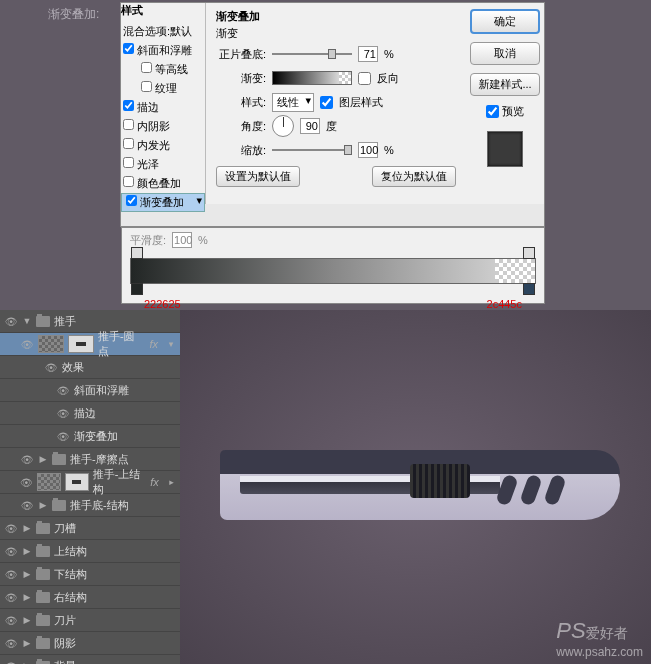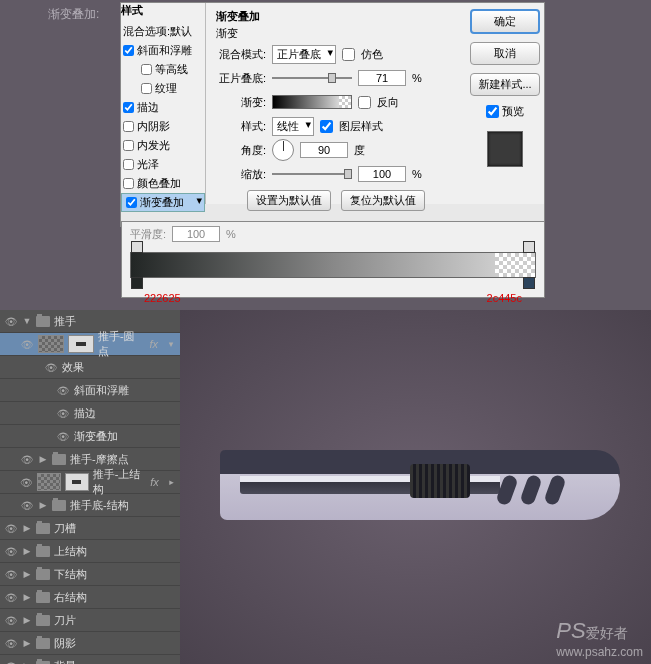--- a/index.html
+++ b/index.html
@@ -3,44 +3,44 @@
 <meta charset="utf-8">
 <style>
 *{margin:0;padding:0;box-sizing:border-box;font-family:"Microsoft YaHei",SimSun,sans-serif;font-size:11px}
 body{background:#615a65;width:651px;height:664px;overflow:hidden}
 .top-label{position:absolute;top:6px;left:48px;color:#b3aeb7;font-size:12px}
 .dialog{position:absolute;top:2px;left:120px;width:425px;height:225px;background:#e8e8e8;border:1px solid #888}
 .dialog-title{background:linear-gradient(#f8f8f8,#e0e0e0);height:22px;text-align:center;line-height:22px;font-size:12px;border-bottom:1px solid #aaa}
 .dialog-body{display:flex;height:calc(100% - 22px)}
 .styles-col{width:85px;border-right:1px solid #bbb;background:#f0f0f0}
 .styles-hdr{font-weight:bold;margin-bottom:4px}
-.style-row{display:flex;align-items:center;padding:2px 2px;gap:3px}
+.style-row{display:flex;align-items:flex-start;padding:2px 2px;gap:3px}
 .style-row.sel{background:#b0d0f0;border:1px solid #7aa}
 .style-row input{width:11px;height:11px}
 .settings-col{flex:1;padding:6px 10px;background:#f0f0f0}
 .grp-title{font-weight:bold;margin-bottom:2px}
 .sub-title{margin-bottom:4px}
 .row{display:flex;align-items:center;gap:6px;margin-bottom:6px;height:18px}
 .lbl{width:50px;text-align:right}
 .sel{background:#fff;border:1px solid #999;padding:1px 14px 1px 4px;position:relative}
 .sel:after{content:"▾";position:absolute;right:2px;top:0}
 .slider-track{width:80px;height:2px;background:#888;position:relative}
 .slider-thumb{position:absolute;top:-4px;width:8px;height:10px;background:#ccc;border:1px solid #666}
-.numbox{width:48px;border:1px solid #999;background:#fff;text-align:center;padding:1px}
+.numbox{width:20px;border:1px solid #999;background:#fff;text-align:right;padding:1px}
 .grad-strip{width:80px;height:14px;background:linear-gradient(to right,#000,#fff);border:1px solid #666;position:relative}
 .grad-strip:after{content:"";position:absolute;right:0;top:0;bottom:0;width:12px;background:repeating-conic-gradient(#ccc 0 25%,#fff 0 50%) 0 0/6px 6px}
 .angle-dial{width:22px;height:22px;border:1px solid #888;border-radius:50%;background:#fff;position:relative}
 .angle-dial:after{content:"";position:absolute;left:10px;top:1px;width:1px;height:10px;background:#333}
 .btn-sm{background:linear-gradient(#fff,#ddd);border:1px solid #999;border-radius:3px;padding:2px 8px}
 .buttons-col{width:78px;padding:6px;display:flex;flex-direction:column;gap:8px;background:#f0f0f0;align-items:center}
 .btn{width:70px;background:linear-gradient(#fff,#e0e0e0);border:1px solid #999;border-radius:4px;padding:3px 0;text-align:center}
 .btn.ok{border:2px solid #4a90d9}
 .preview-chk{display:flex;align-items:center;gap:3px}
 .preview-swatch{width:36px;height:36px;background:#3a3a3a;border:1px solid #666;box-shadow:inset 0 0 3px #000;margin-top:4px}
-.grad-editor{position:absolute;top:221px;left:121px;width:424px;height:77px;background:#f0f0f0;border:1px solid #888;padding:4px 8px}
+.grad-editor{position:absolute;top:227px;left:121px;width:424px;height:77px;background:#f0f0f0;border:1px solid #888;padding:4px 8px}
 .fill-row{display:flex;align-items:center;gap:6px;color:#888}
 .fill-row .numbox{color:#888}
 .big-grad{margin-top:10px;height:26px;background:linear-gradient(to right,#222625,#888,#ddd);border:1px solid #666;position:relative}
 .big-grad:after{content:"";position:absolute;right:0;top:0;bottom:0;width:40px;background:repeating-conic-gradient(#ccc 0 25%,#fff 0 50%) 0 0/8px 8px}
 .stop{position:absolute;width:12px;height:12px;background:#ddd;border:1px solid #333}
 .stop.tl{top:-12px;left:0}
 .stop.tr{top:-12px;right:0}
 .stop.bl{bottom:-12px;left:0;background:#222625}
 .stop.br{bottom:-12px;right:0;background:#2c445c}
 .hex-labels{display:flex;justify-content:space-between;margin-top:14px;font-size:12px;color:#d00;padding:0 14px}
@@ -119,26 +119,20 @@
         </div>
       <div class="style-row sel">
           <input type="checkbox" checked="" style="">
           <span>渐变叠加</span>
         </div>
     </div>
     <div class="settings-col">
       <div class="grp-title">渐变叠加</div>
       <div class="sub-title">渐变</div>
       <div class="row">
-        <span class="lbl">混合模式:</span>
-        <span class="sel">正片叠底</span>
-        <input type="checkbox" style="">
-        <span>仿色</span>
-      </div>
-      <div class="row">
         <span class="lbl">正片叠底:</span>
         <div class="slider-track">
             <div class="slider-thumb" style="left:56px"></div>
           </div>
         <span class="numbox">71</span>
         <span>%</span>
       </div>
       <div class="row">
         <span class="lbl">渐变:</span>
         <div class="grad-strip"></div>
@@ -158,21 +152,21 @@
         <span>度</span>
       </div>
       <div class="row">
         <span class="lbl">缩放:</span>
         <div class="slider-track">
             <div class="slider-thumb" style="left:72px"></div>
           </div>
         <span class="numbox">100</span>
         <span>%</span>
       </div>
-      <div class="row" style="justify-content:center;gap:10px;margin-top:8px">
+      <div class="row" style="justify-content:space-between;gap:10px;margin-top:8px">
         <button class="btn-sm">设置为默认值</button>
         <button class="btn-sm">复位为默认值</button>
       </div>
     </div>
     <div class="buttons-col">
       <button class="btn ok">确定</button>
       <button class="btn">取消</button>
       <button class="btn">新建样式...</button>
       <div class="preview-chk">
           <input type="checkbox" checked="" style="">

